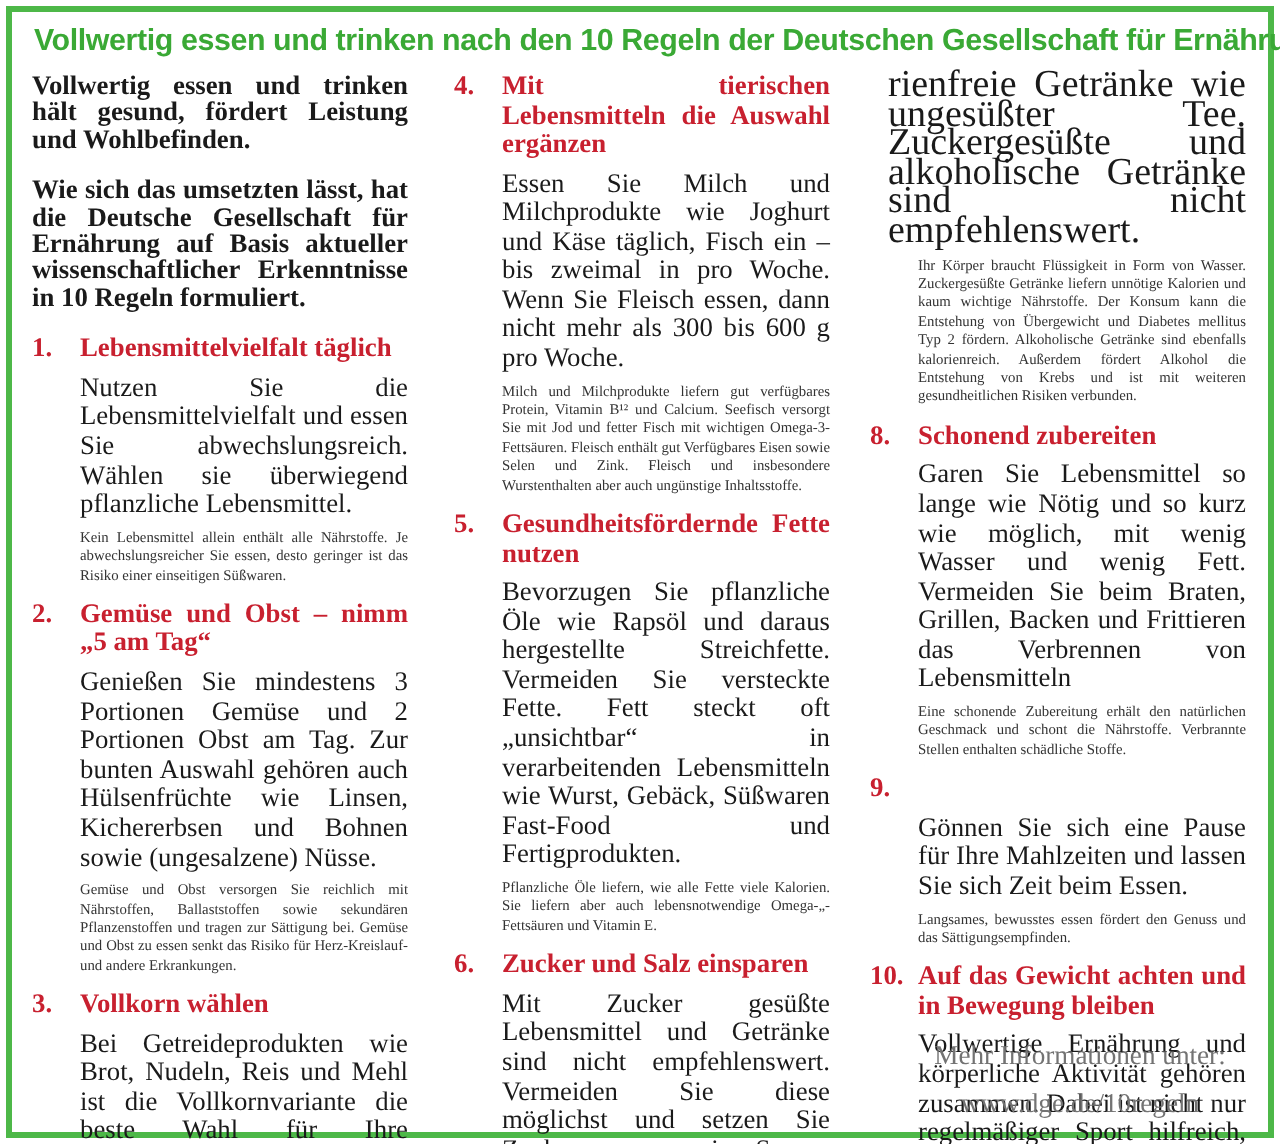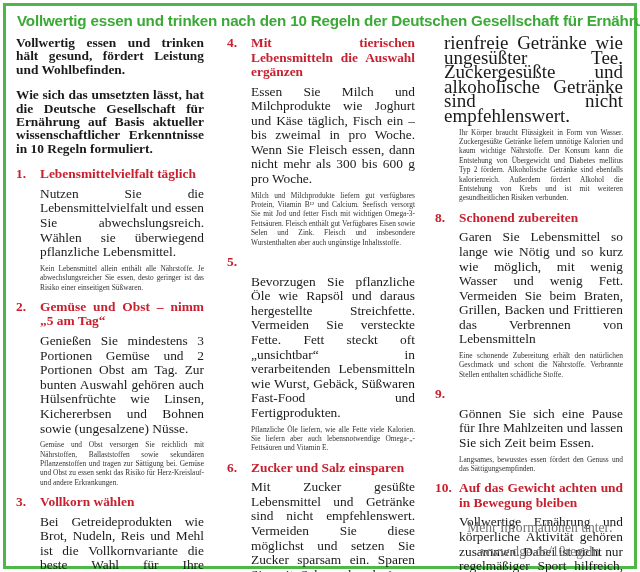--- a/index.html
+++ b/index.html
@@ -92,20 +92,21 @@
       <span class="num">4.</span>
       <span class="htxt">Mit tierischen Lebensmitteln die Auswahl ergänzen</span>
     </div>
     <div class="text">Essen Sie Milch und Milchprodukte wie Joghurt und Käse täglich, Fisch ein – bis zweimal in pro Woche. Wenn Sie Fleisch essen, dann nicht mehr als 300 bis 600 g pro Woche.</div>
     <div class="note">Milch und Milchprodukte liefern gut verfügbares Protein, Vitamin B¹² und Calcium. Seefisch versorgt Sie mit Jod und fetter Fisch mit wichtigen Omega-3-Fettsäuren. Fleisch enthält gut Verfügbares Eisen sowie Selen und Zink. Fleisch und insbesondere Wurstenthalten aber auch ungünstige Inhaltsstoffe.</div>
   </div>
 
   <div class="rule">
     <div class="heading">
       <span class="num">5.</span>
+      <span class="htxt">Gesundheitsfördernde Fette nutzen</span>
     </div>
     <div class="text">Bevorzugen Sie pflanzliche Öle wie Rapsöl und daraus hergestellte Streichfette. Vermeiden Sie versteckte Fette. Fett steckt oft „unsichtbar“ in verarbeitenden Lebensmitteln wie Wurst, Gebäck, Süßwaren Fast-Food und Fertigprodukten.</div>
     <div class="note">Pflanzliche Öle liefern, wie alle Fette viele Kalorien. Sie liefern aber auch lebensnotwendige Omega-„-Fettsäuren und Vitamin E.</div>
   </div>
 
   <div class="rule">
     <div class="heading">
       <span class="num">6.</span>
       <span class="htxt">Zucker und Salz einsparen</span>
     </div>

